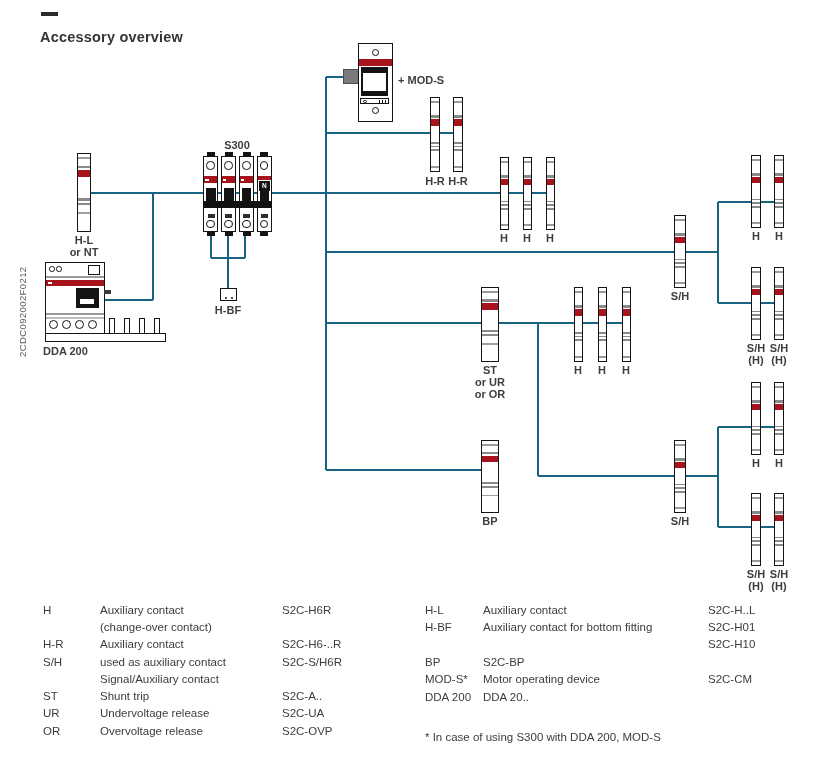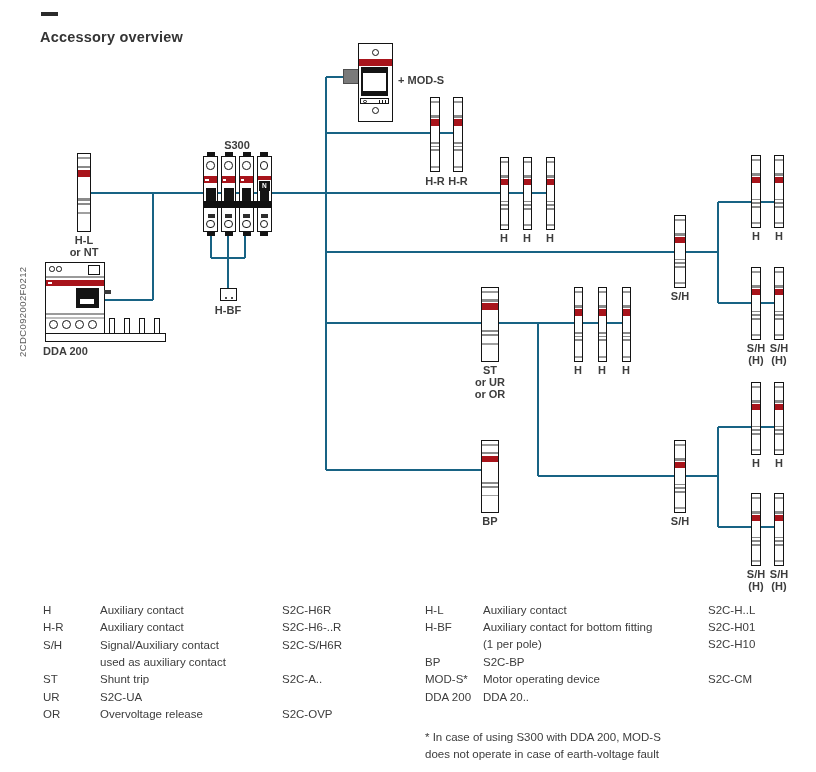--- a/index.html
+++ b/index.html
@@ -364,55 +364,59 @@
       <div class="dlabel" style="left: 756px; top: 568px; transform: translateX(-50%);">S/H</div>
       <div class="dlabel" style="left: 779px; top: 568px; transform: translateX(-50%);">S/H</div>
       <div class="dlabel" style="left: 756px; top: 580px; transform: translateX(-50%);">(H)</div>
       <div class="dlabel" style="left: 779px; top: 580px; transform: translateX(-50%);">(H)</div>
     </div>
   <div class="legend-block" id="legend-left" style="left:43px">
       <div class="lrow">
         <div class="lcode">H</div>
         <div class="ldesc">
           <div>Auxiliary contact</div>
+          <div>(change-over contact)</div>
         </div>
         <div class="lpart">
           <div>S2C-H6R</div>
         </div>
       </div>
       <div class="lrow">
         <div class="lcode">H-R</div>
         <div class="ldesc">
           <div>Auxiliary contact</div>
         </div>
         <div class="lpart">
           <div>S2C-H6-..R</div>
         </div>
       </div>
       <div class="lrow">
         <div class="lcode">S/H</div>
         <div class="ldesc">
+          <div>used as auxiliary contact</div>
           <div>Signal/Auxiliary contact</div>
-          <div>used as auxiliary contact</div>
         </div>
         <div class="lpart">
           <div>S2C-S/H6R</div>
         </div>
       </div>
       <div class="lrow">
         <div class="lcode">ST</div>
         <div class="ldesc">
           <div>Shunt trip</div>
         </div>
         <div class="lpart">
           <div>S2C-A..</div>
         </div>
       </div>
       <div class="lrow">
         <div class="lcode">UR</div>
+        <div class="ldesc">
+          <div>Undervoltage release</div>
+        </div>
         <div class="lpart">
           <div>S2C-UA</div>
         </div>
       </div>
       <div class="lrow">
         <div class="lcode">OR</div>
         <div class="ldesc">
           <div>Overvoltage release</div>
         </div>
         <div class="lpart">
@@ -427,21 +431,20 @@
           <div>Auxiliary contact</div>
         </div>
         <div class="lpart">
           <div>S2C-H..L</div>
         </div>
       </div>
       <div class="lrow">
         <div class="lcode">H-BF</div>
         <div class="ldesc">
           <div>Auxiliary contact for bottom fitting</div>
-          <div>(1 per pole)</div>
         </div>
         <div class="lpart">
           <div>S2C-H01</div>
           <div>S2C-H10</div>
         </div>
       </div>
       <div class="lrow">
         <div class="lcode">BP</div>
         <div class="lpart">
           <div>S2C-BP</div>
@@ -458,15 +461,14 @@
       </div>
       <div class="lrow">
         <div class="lcode">DDA 200</div>
         <div class="lpart">
           <div>DDA 20..</div>
         </div>
       </div>
     </div>
   <div class="footnote">
     <div>* In case of using S300 with DDA 200, MOD-S</div>
-    <div>does not operate in case of earth-voltage fault</div>
   </div>
 </div>
 
 </body></html>

